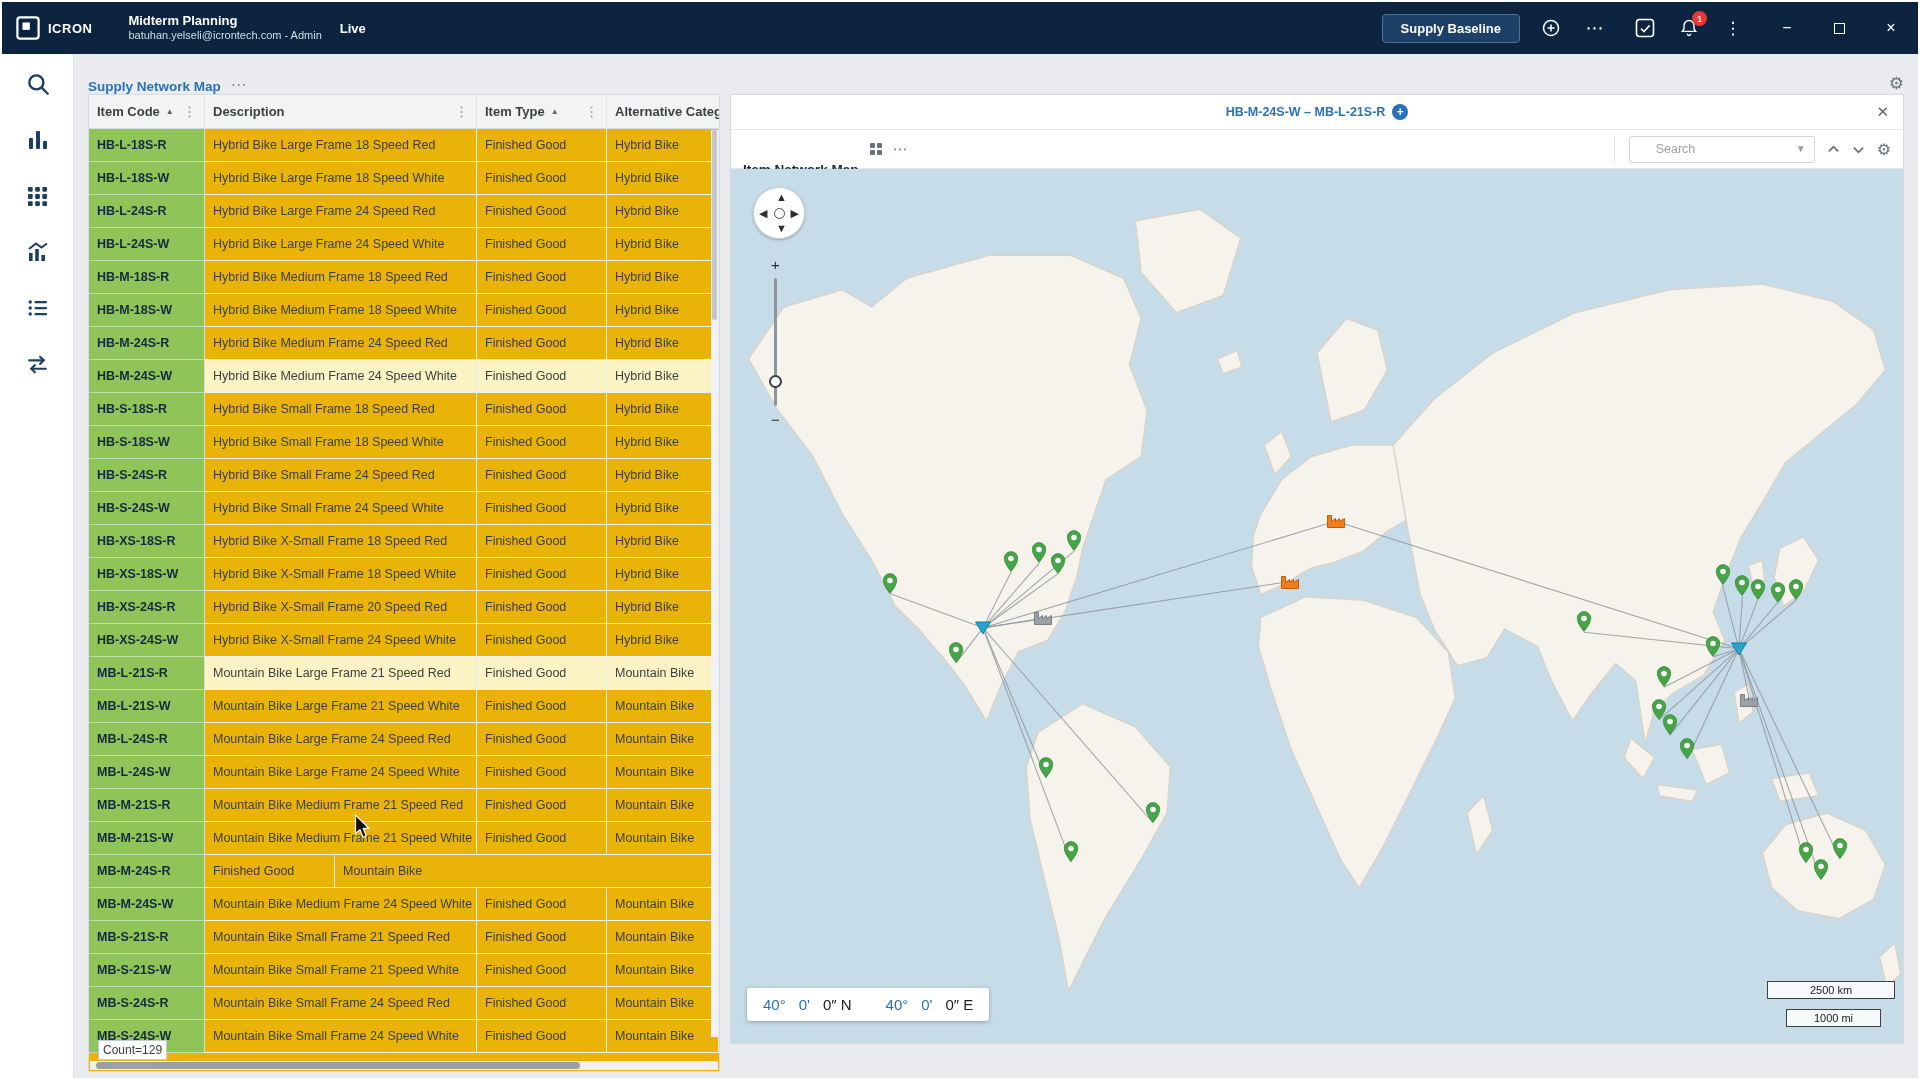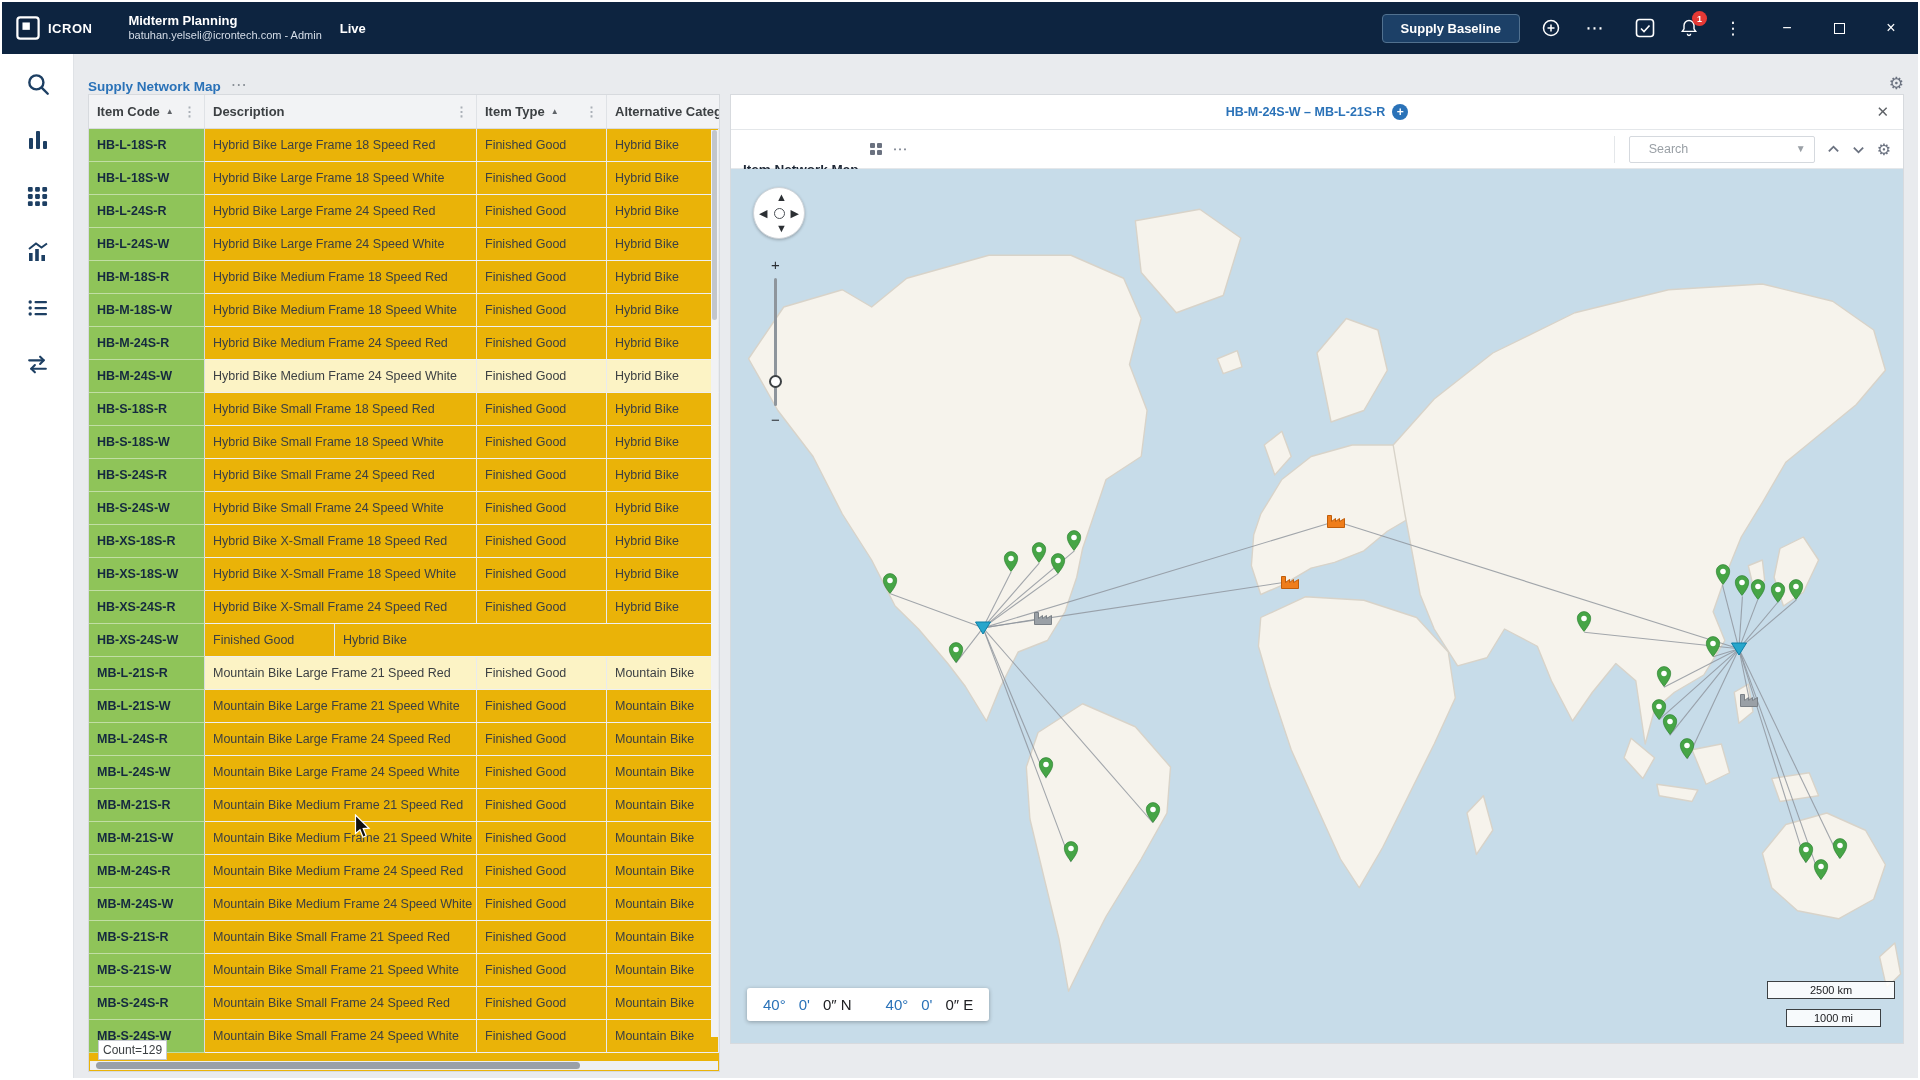--- a/index.html
+++ b/index.html
@@ -68,21 +68,21 @@
   .map-title{color:#2a72b8;font-size:12.5px;font-weight:700;display:flex;align-items:center;gap:7px;}
   .plus-badge{width:16px;height:16px;border-radius:50%;background:#2a72b8;color:#fff;font-size:12px;font-weight:700;
     display:flex;align-items:center;justify-content:center;cursor:pointer;line-height:1;}
   .map-close{position:absolute;right:14px;top:8px;color:#5f6368;font-size:15px;cursor:pointer;}
   .map-toolbar{height:40px;border-top:1px solid #e4e7ea;border-bottom:1px solid #e4e7ea;display:flex;align-items:center;
     padding:0 12px;gap:10px;flex:0 0 auto;}
   .map-toolbar .pt{font-size:13.5px;font-weight:700;color:#1f2937;margin-top:40px;}
   .tool-icon{color:#6b7280;cursor:pointer;display:inline-flex;align-items:center;}
   .toolbar-right{margin-left:auto;display:flex;align-items:center;gap:12px;}
   .search-wrap{position:relative;border-left:1px solid #e4e7ea;padding-left:14px;}
-  .search-input{width:186px;height:27px;border:1px solid #d5d9de;border-radius:2px;padding:0 26px 0 19px;
+  .search-input{width:186px;height:27px;border:1px solid #d5d9de;border-radius:2px;padding:0 26px 0 26px;
     font-size:12.5px;color:#3c4043;font-family:inherit;outline:none;}
   .search-input::placeholder{color:#9aa0a6;}
   .search-caret{position:absolute;right:9px;top:7px;color:#9aa0a6;font-size:10px;pointer-events:none;}
 
   .map-area{flex:1;position:relative;background:#c7dce9;overflow:hidden;min-height:0;}
   .map-area svg.world{position:absolute;inset:0;width:100%;height:100%;}
   .map-area svg.edges{position:absolute;inset:0;width:100%;height:100%;}
   .edges line{stroke:#8d939b;stroke-width:1.1;vector-effect:non-scaling-stroke;opacity:.8;}
   .marker{position:absolute;transform:translate(-50%,-50%);line-height:0;cursor:pointer;}
   .marker.pin{transform:translate(-50%,-100%);}
@@ -331,26 +331,27 @@
                 <div class="td alt">Hybrid Bike</div>
               </div>
               <div class="trow">
                 <div class="td code">HB-XS-18S-W</div>
                 <div class="td desc">Hybrid Bike X-Small Frame 18 Speed White</div>
                 <div class="td type">Finished Good</div>
                 <div class="td alt">Hybrid Bike</div>
               </div>
               <div class="trow">
                 <div class="td code">HB-XS-24S-R</div>
-                <div class="td desc">Hybrid Bike X-Small Frame 24 Speed Red</div>
+                <div class="td desc">Hybrid Bike X-Small Frame 20 Speed Red</div>
                 <div class="td type">Finished Good</div>
                 <div class="td alt">Hybrid Bike</div>
               </div>
               <div class="trow">
                 <div class="td code">HB-XS-24S-W</div>
+                <div class="td desc">Hybrid Bike X-Small Frame 24 Speed White</div>
                 <div class="td type">Finished Good</div>
                 <div class="td alt">Hybrid Bike</div>
               </div>
               <div class="trow hl">
                 <div class="td code">MB-L-21S-R</div>
                 <div class="td desc">Mountain Bike Large Frame 21 Speed Red</div>
                 <div class="td type">Finished Good</div>
                 <div class="td alt">Mountain Bike</div>
               </div>
               <div class="trow">
@@ -378,21 +379,20 @@
                 <div class="td alt">Mountain Bike</div>
               </div>
               <div class="trow">
                 <div class="td code">MB-M-21S-W</div>
                 <div class="td desc">Mountain Bike Medium Frame 21 Speed White</div>
                 <div class="td type">Finished Good</div>
                 <div class="td alt">Mountain Bike</div>
               </div>
               <div class="trow">
                 <div class="td code">MB-M-24S-R</div>
-                <div class="td desc">Mountain Bike Medium Frame 24 Speed Red</div>
                 <div class="td type">Finished Good</div>
                 <div class="td alt">Mountain Bike</div>
               </div>
               <div class="trow">
                 <div class="td code">MB-M-24S-W</div>
                 <div class="td desc">Mountain Bike Medium Frame 24 Speed White</div>
                 <div class="td type">Finished Good</div>
                 <div class="td alt">Mountain Bike</div>
               </div>
               <div class="trow">

